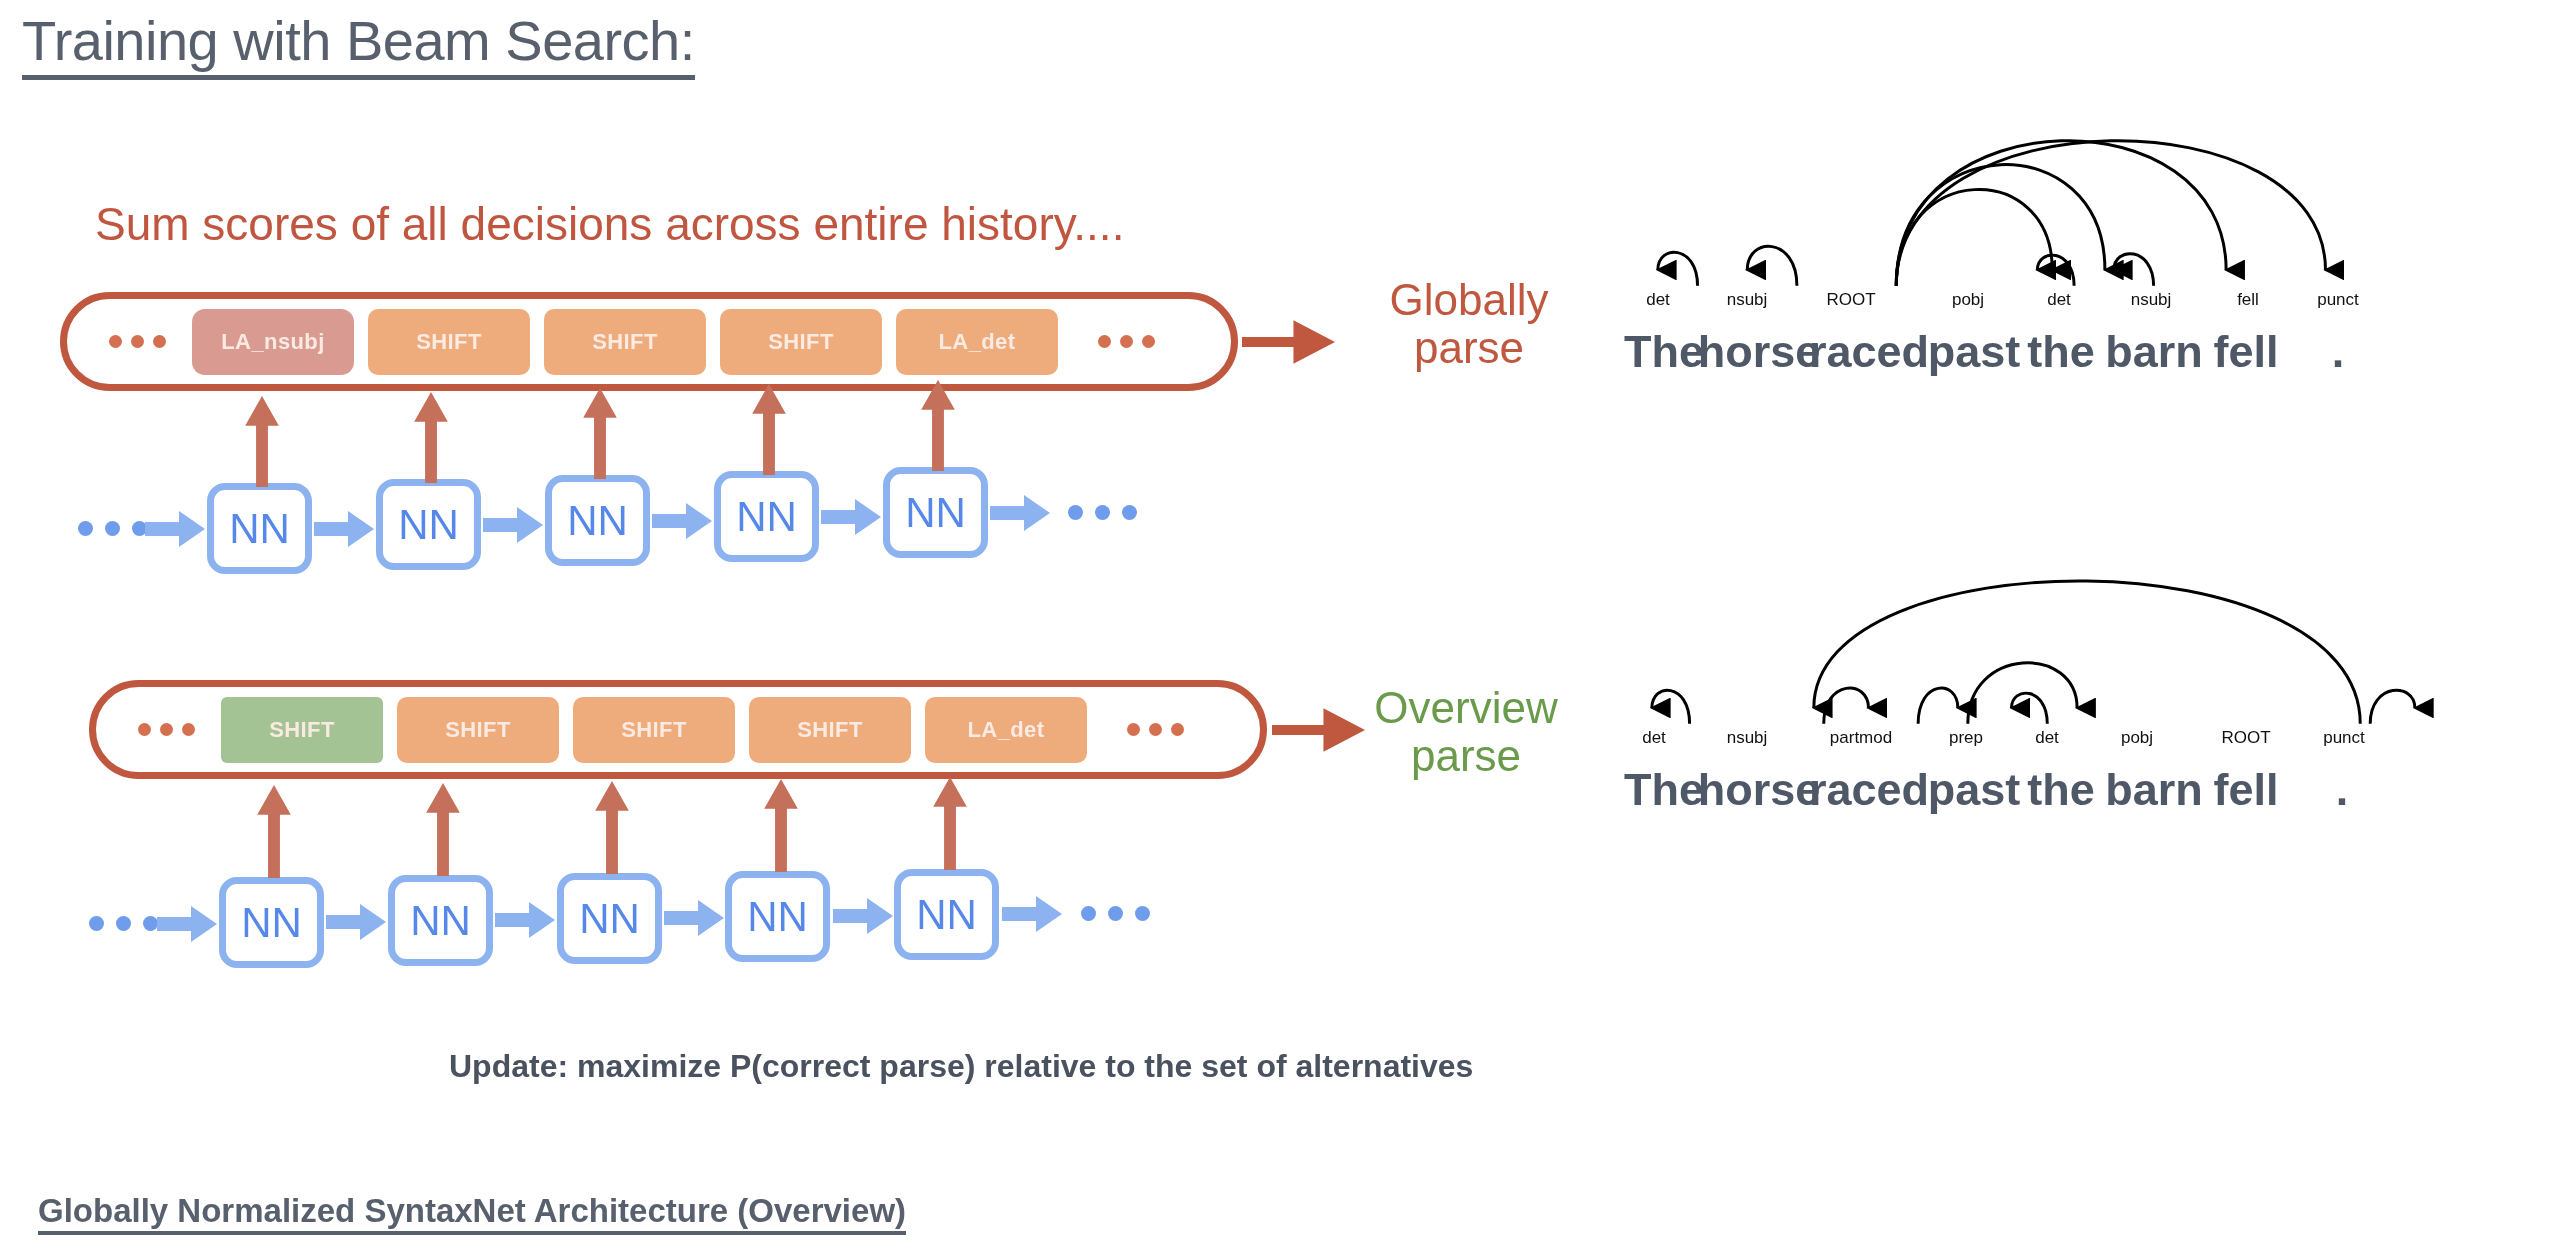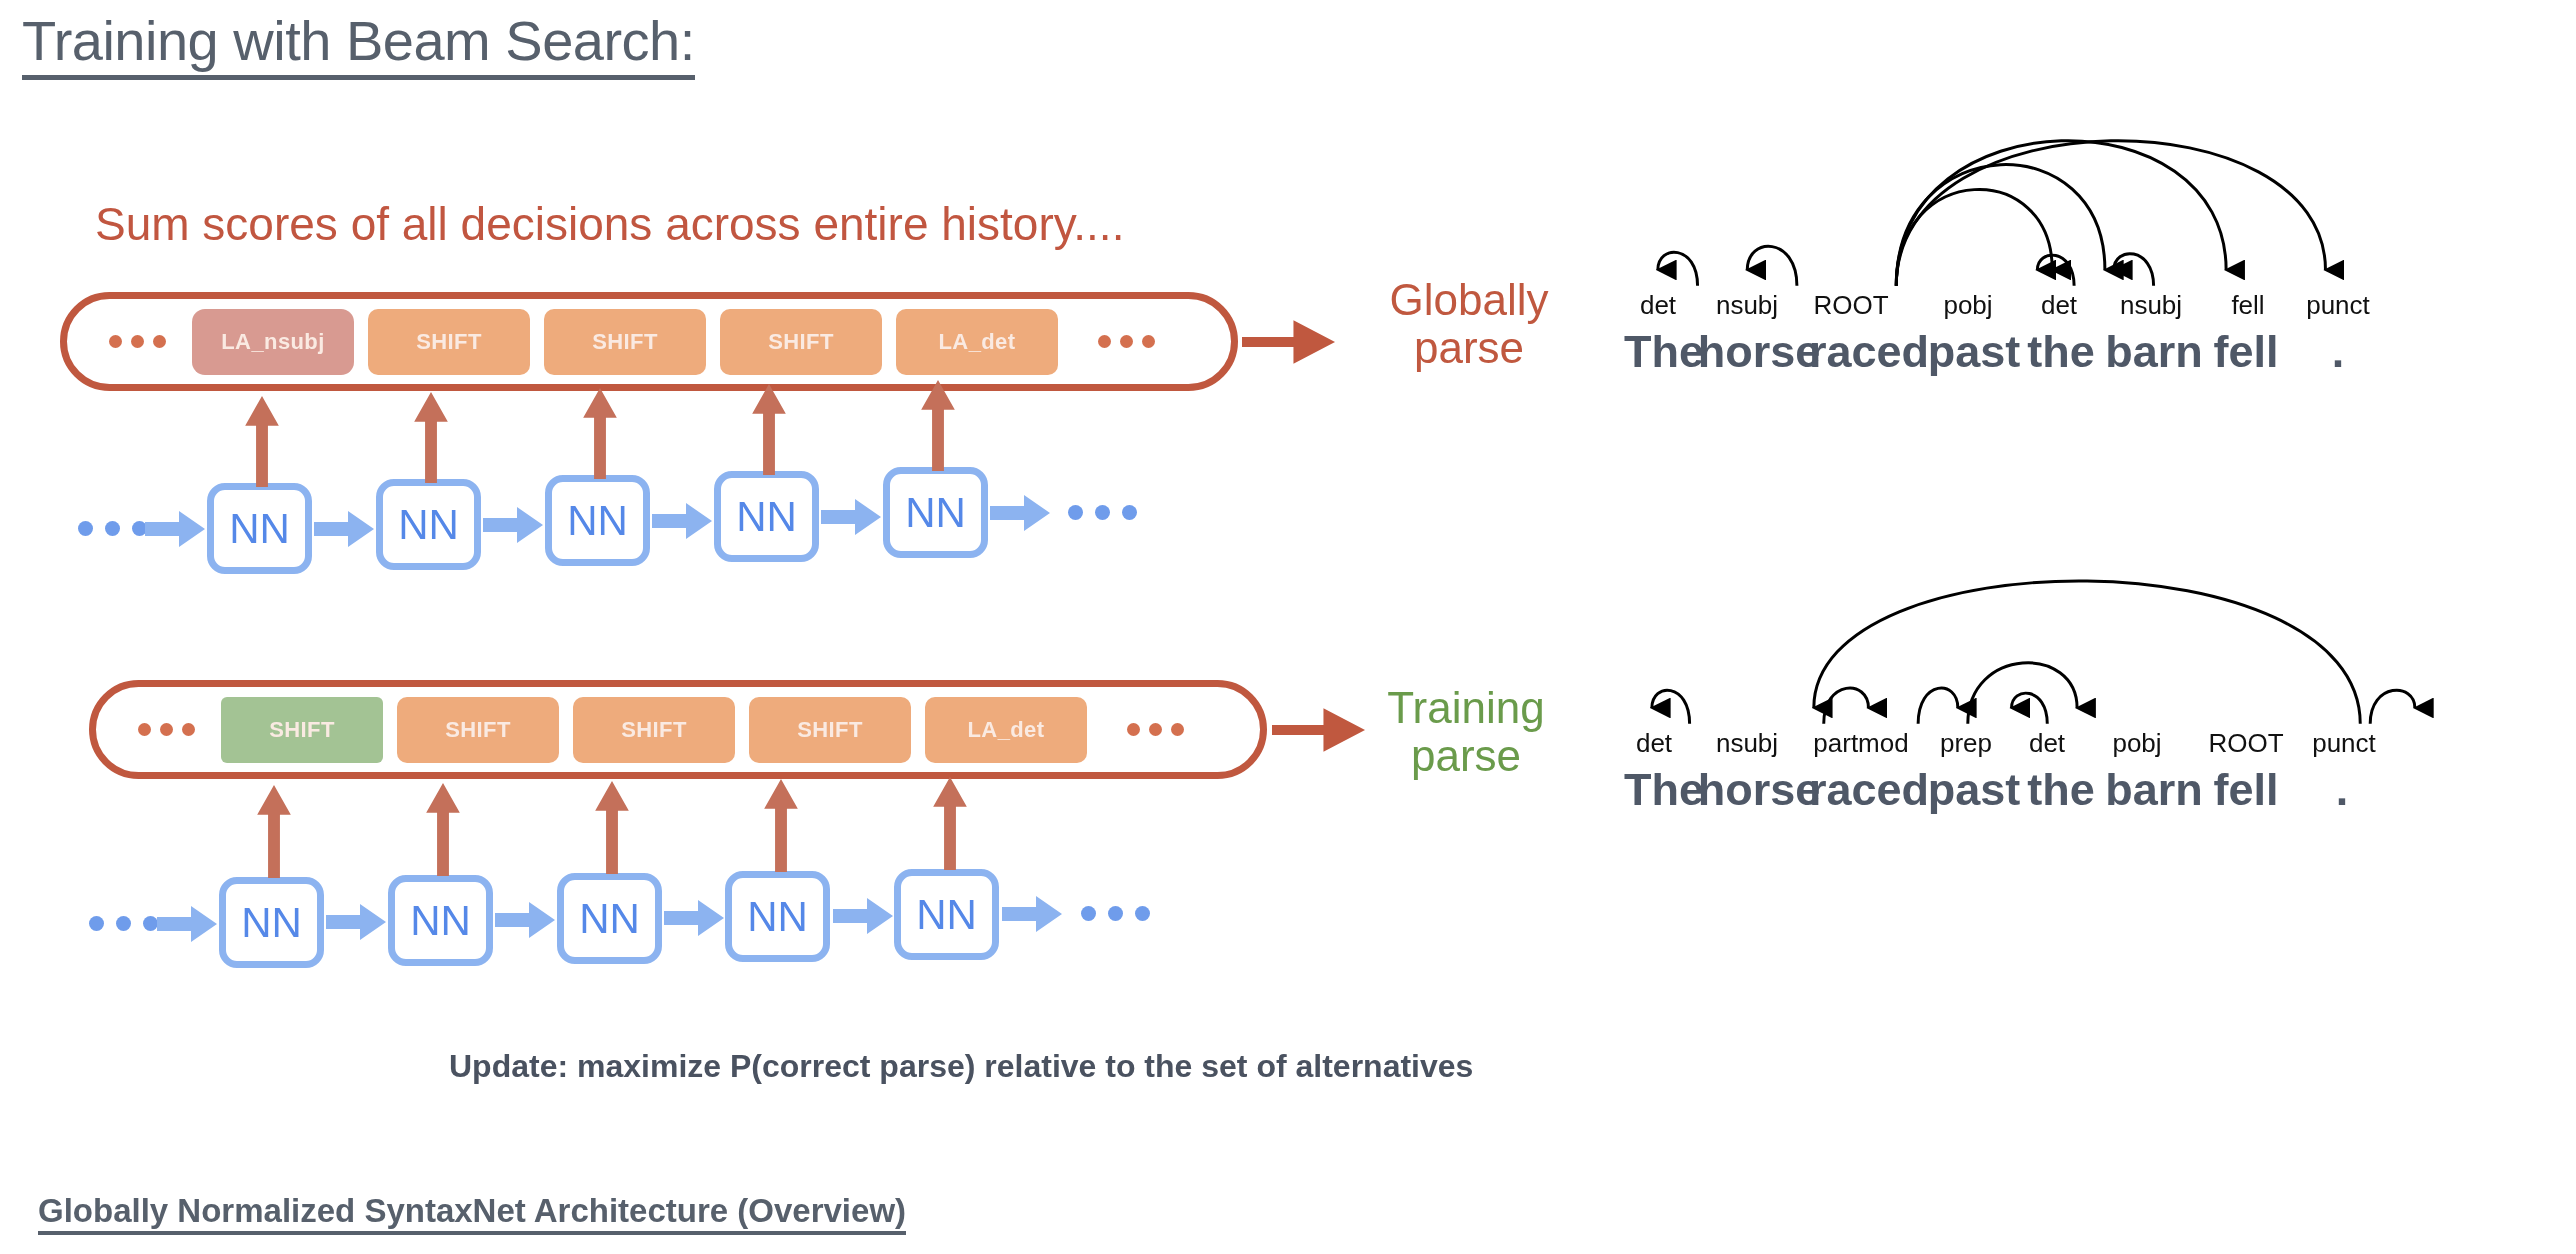--- a/index.html
+++ b/index.html
@@ -123,21 +123,21 @@
   }
 
   
   .dep-tree { position: absolute; }
   .dep-words, .dep-labels {
     position: absolute; left: 0; top: 0;
     width: 100%;
   }
   .dep-label {
     position: absolute;
-    font-size: 26px;
+    font-size: 17px;
     color: #111111;
     font-family: "Liberation Sans", sans-serif;
     transform: translateX(-50%);
     white-space: nowrap;
   }
   .dep-word {
     position: absolute;
     font-size: 45px;
     font-weight: 700;
     color: #4f5867;
@@ -257,21 +257,21 @@
         <i></i>
         <i></i>
       </div>
   </div>
 
   <svg class="out-arrow" style="left:1272px; top:702px;" viewBox="0 0 96 56">
     <path d="M0,23 L52,23 L52,6 L94,28 L52,50 L52,33 L0,33 Z" fill="#c0583f"></path>
   </svg>
 
   <div class="parse-label good" style="left:1337px; top:684px;">
-    <div>Training</div>
+    <div>Overview</div>
     <div>parse</div>
   </div>
 
   <div class="nn-row" style="left:0; top:0;">
     <div class="nn-dots" style="left:89px; top:916px;">
       <i></i>
         <i></i>
         <i></i>
     </div>
     <svg style="position:absolute; left:157px; top:906px;" width="62" height="36" viewBox="0 0 62 36">

